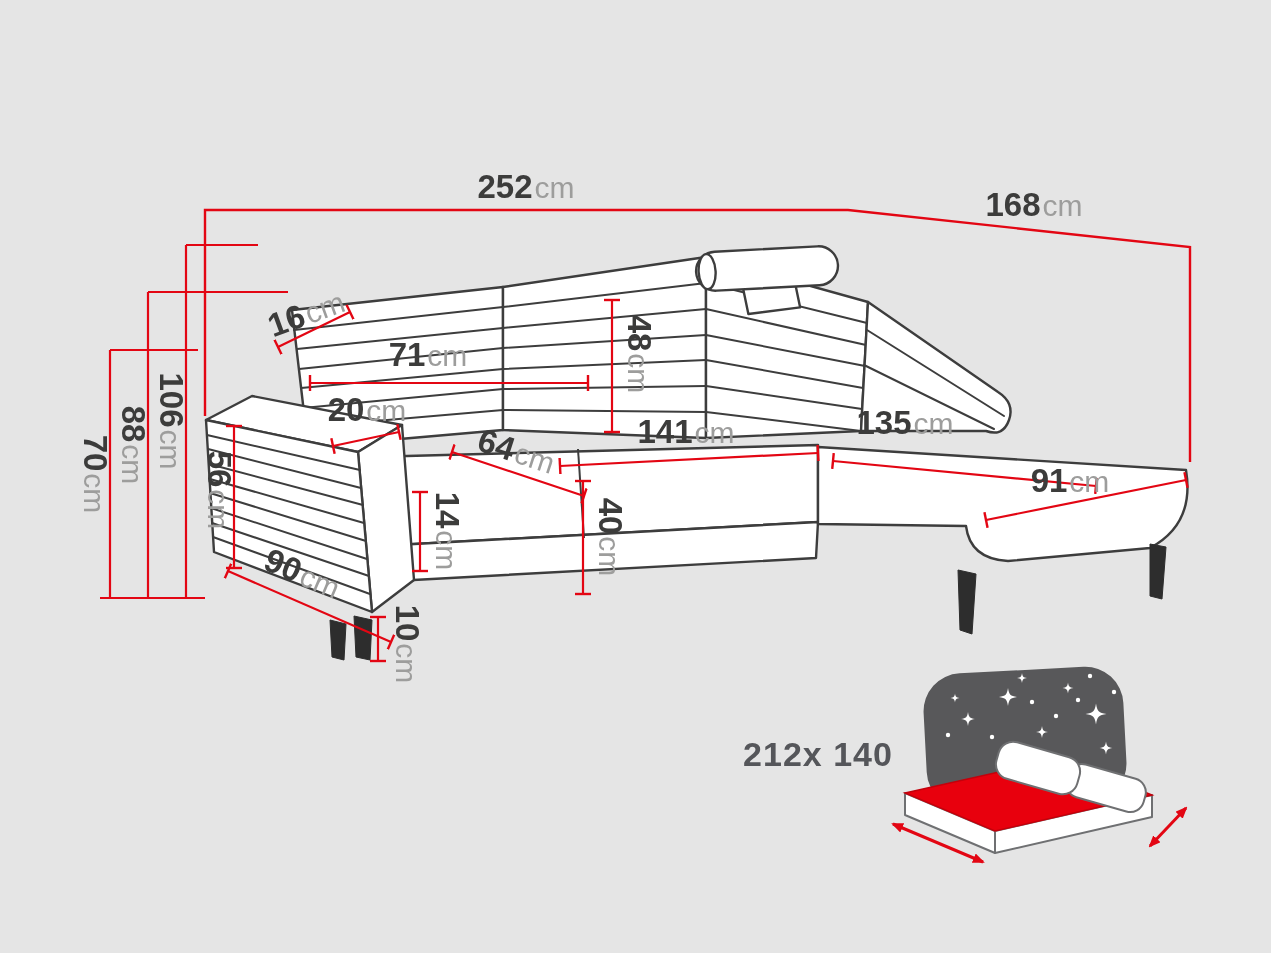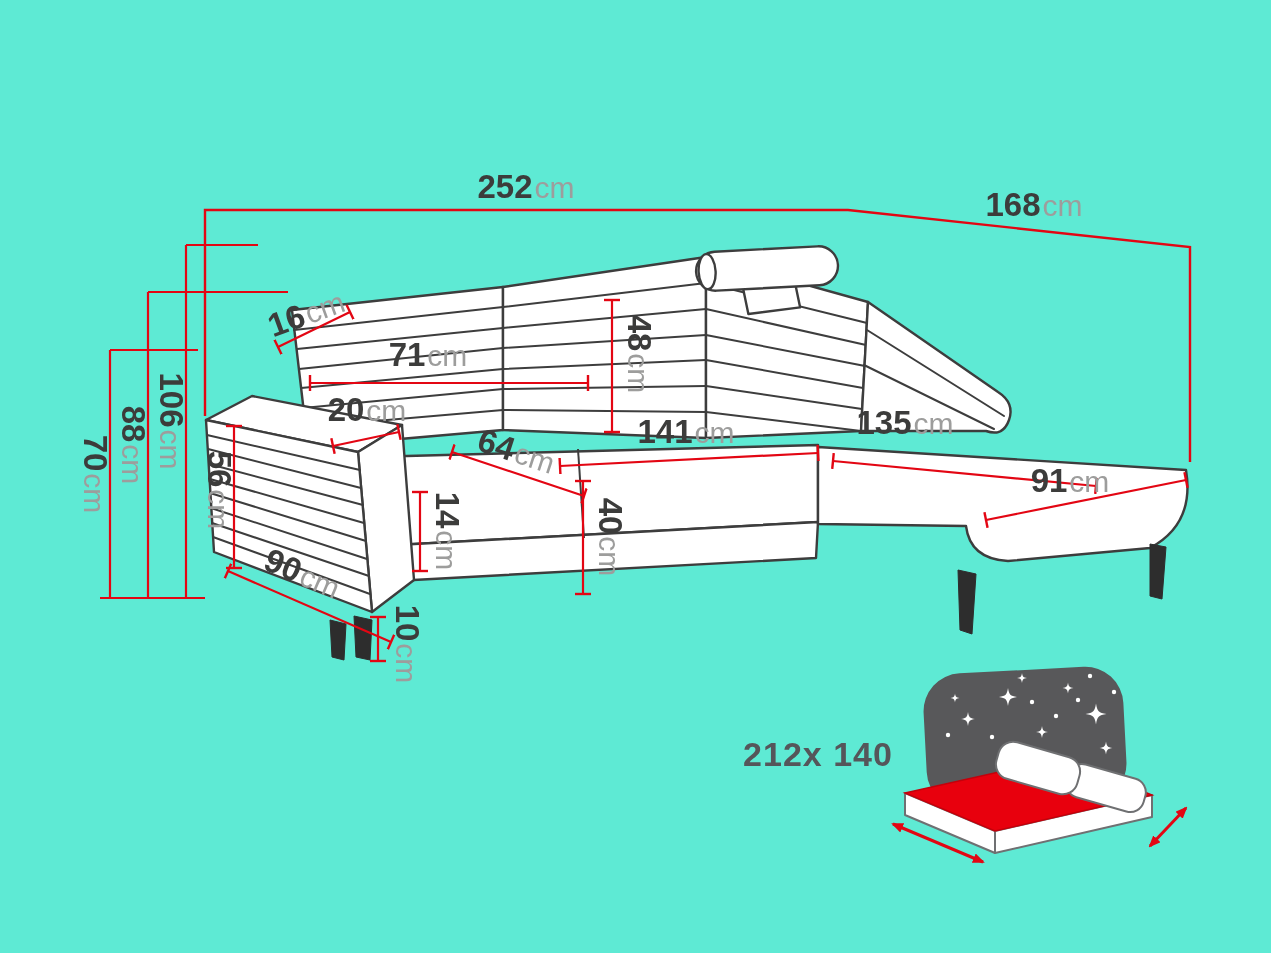--- a/index.html
+++ b/index.html
@@ -1,16 +1,16 @@
 <!DOCTYPE html>
 <html><head>
 <meta charset="utf-8">
 <style>
   html,body{margin:0;padding:0;background:#ffffff;}
-  .stage{width:1271px;height:953px;position:relative;background:#5eead4;overflow:hidden;text-align:center;}
+  .stage{width:1271px;height:953px;position:relative;background:#e5e5e5;overflow:hidden;text-align:center;}
   svg{display:block;}
   .outline{fill:#ffffff;stroke:#3d3d3d;stroke-width:2.4;stroke-linejoin:round;stroke-linecap:round;}
   .tuft{fill:none;stroke:#3d3d3d;stroke-width:2;stroke-linecap:round;}
   .seam{fill:none;stroke:#3d3d3d;stroke-width:2;}
   .leg{fill:#2d2d2d;stroke:#2d2d2d;stroke-linejoin:round;}
   .dim{stroke:#e30613;stroke-width:2.4;fill:none;}
   .dim-thin{stroke:#e30613;stroke-width:2.2;fill:none;}
   .num{font-family:"Liberation Sans",sans-serif;font-weight:bold;font-size:33px;fill:#3c3c3b;}
   .unit{font-family:"Liberation Sans",sans-serif;font-weight:normal;font-size:30px;fill:#9d9d9c;}
   .size-label{font-family:"Liberation Sans",sans-serif;font-weight:bold;font-size:34px;fill:#55565a;letter-spacing:1px;}

